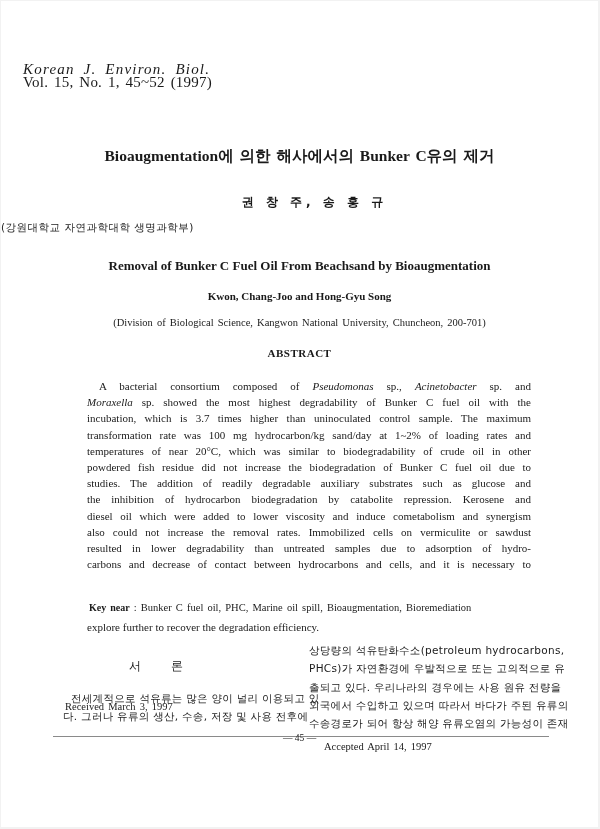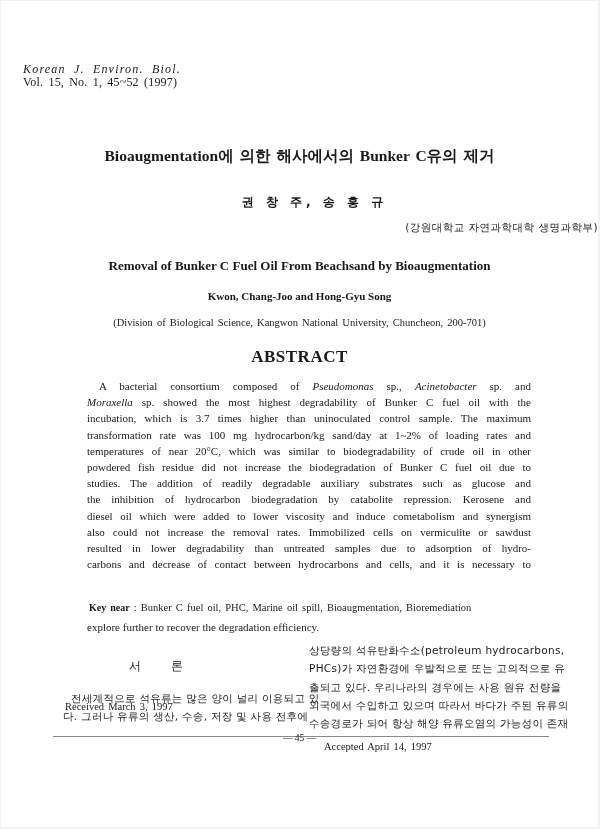--- a/index.html
+++ b/index.html
@@ -4,32 +4,32 @@
 <style>
   html, body { margin: 0; padding: 0; background: #f2f2f2; }
   body { width: 600px; height: 829px; position: relative; overflow: hidden; }
   .page {
     position: absolute; left: 1px; top: 1px; width: 597px; height: 826px;
     background: #ffffff;
     font-family: "Liberation Serif", "DejaVu Serif", serif;
     color: #1a1a1a;
   }
   .abs { position: absolute; }
-  .journal { left: 22px; top: 62px; font-size: 12px; line-height: 13px; }
+  .journal { left: 22px; top: 62px; font-size: 15px; line-height: 13px; }
   .journal .jname { font-style: italic; letter-spacing: 1.2px; word-spacing: 4px; }
   .journal .jvol { letter-spacing: 0.2px; word-spacing: 2px; }
 
   .title-ko { left: 0; width: 597px; top: 145px; text-align: center; font-size: 15.5px; font-weight: bold; font-family: "Liberation Serif", serif; word-spacing: 2px; }
   .authors-ko { left: 15px; width: 597px; top: 193px; text-align: center; font-size: 12px; font-weight: bold; letter-spacing: 4px; font-family: "DejaVu Sans", sans-serif; }
-  .affil-ko { left: 0; width: 597px; top: 220px; text-align: right; font-size: 10.5px; letter-spacing: 0.5px; font-family: "DejaVu Sans", sans-serif; color: #222; }
+  .affil-ko { left: 0; width: 597px; top: 220px; text-align: left; font-size: 10.5px; letter-spacing: 0.5px; font-family: "DejaVu Sans", sans-serif; color: #222; }
 
   .title-en { left: 0; width: 597px; top: 257px; text-align: center; font-size: 13px; font-weight: bold; }
   .authors-en { left: 0; width: 597px; top: 289px; text-align: center; font-size: 11px; font-weight: bold; }
   .affil-en { left: 0; width: 597px; top: 316px; text-align: center; font-size: 10.5px; word-spacing: 1.5px; }
-  .abstract-heading { left: 0; width: 597px; top: 346px; text-align: center; font-size: 17px; font-weight: bold; letter-spacing: 0.5px; }
+  .abstract-heading { left: 0; width: 597px; top: 346px; text-align: center; font-size: 11px; font-weight: bold; letter-spacing: 0.5px; }
 
   .abstract-body {
     left: 86px; top: 377px; width: 444px;
     font-size: 11px; line-height: 16.2px; text-align: justify;
   }
   .abstract-body .line { display: block; text-align: justify; text-align-last: justify; white-space: nowrap; }
   .abstract-body .line.last { text-align-last: left; margin-top: 47px; }
 
   .keywords { left: 88px; top: 601px; font-size: 10.5px; word-spacing: 1.5px; }
   .keywords .kw-label { font-weight: bold; font-size: 10px; }

